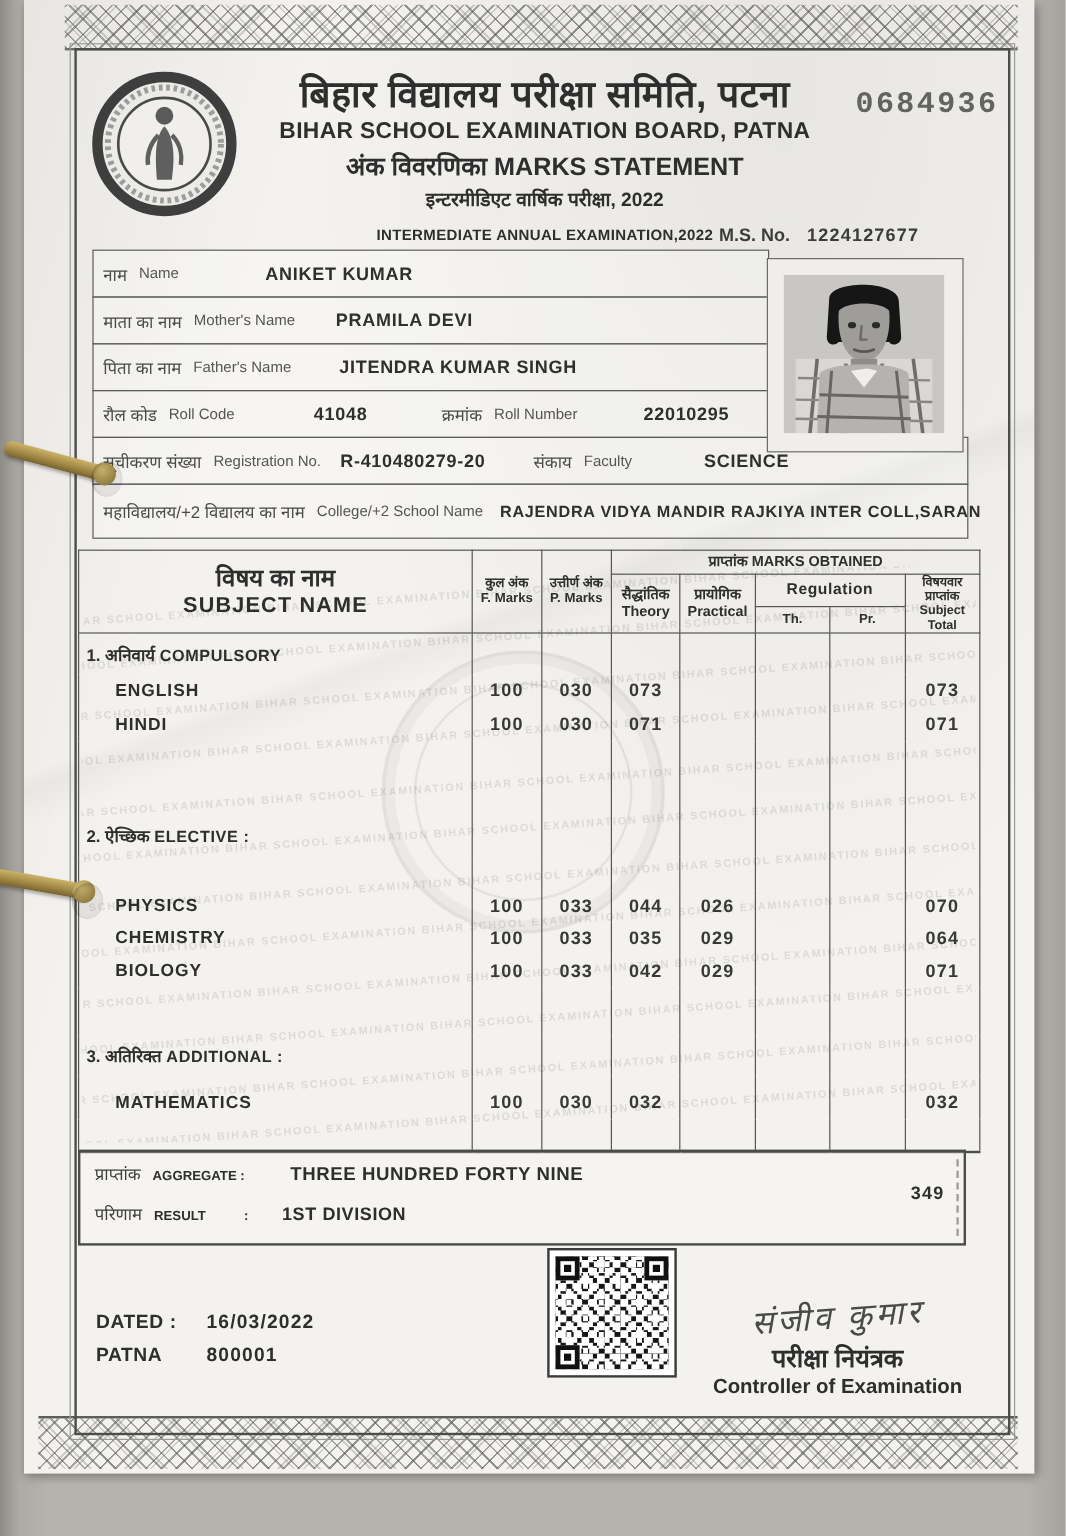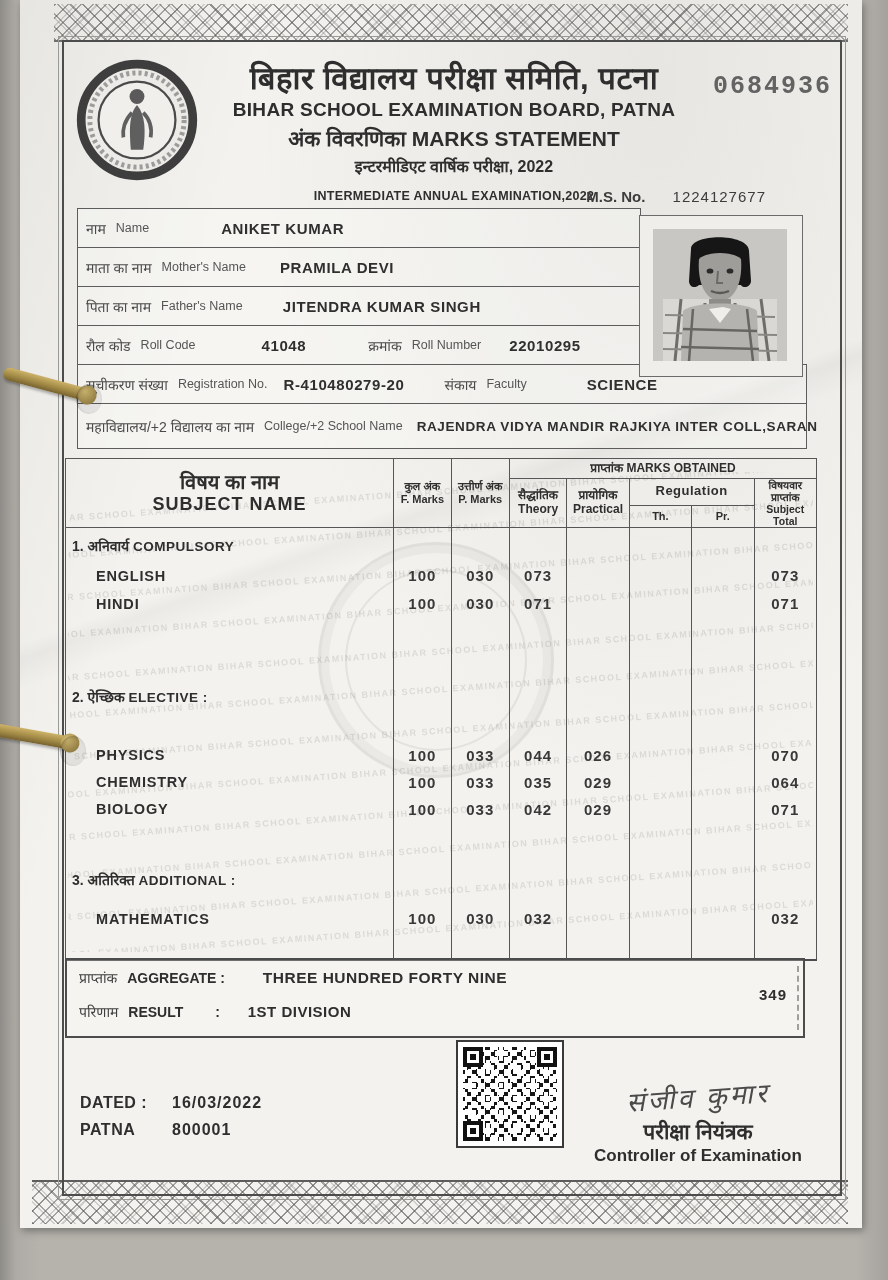--- a/index.html
+++ b/index.html
@@ -34,21 +34,21 @@
   .emblem{position:absolute;left:10px;top:16px;width:126px;height:124px;}
   .titles{position:absolute;left:130px;top:14px;width:520px;text-align:center;white-space:nowrap;}
   .t-hi{font-size:31px;font-weight:700;letter-spacing:.5px;}
   .t-en{font-size:19px;font-weight:700;margin-top:1px;letter-spacing:.3px;}
   .t-sub{font-size:21px;font-weight:700;margin-top:3px;}
   .t-ex-hi{font-size:16px;font-weight:700;margin-top:3px;}
   .t-ex-en{font-size:12.5px;font-weight:700;margin-top:12px;letter-spacing:.3px;}
   .serial{position:absolute;right:8px;top:30px;font-family:"Liberation Mono","DejaVu Sans Mono",monospace;
     font-size:25px;font-weight:700;color:#636363;letter-spacing:2px;}
   .msno{position:absolute;right:74px;top:146px;font-size:15px;font-weight:600;color:#3c3c3c;white-space:nowrap;}
-  .msno .v{margin-left:23px;font-weight:400;letter-spacing:1px;}
+  .msno .v{margin-left:10px;font-weight:700;letter-spacing:1px;}
   
   .info{position:absolute;left:13px;top:167px;width:730px;}
   .irow{position:relative;border:1px solid #5c5c5c;margin-top:-1px;height:38px;display:flex;align-items:center;
     background:rgba(255,255,255,.25);white-space:nowrap;}
   .irow.narrow{width:562px;}
   .lhi{font-size:14px;color:#4a4a4a;margin-left:8px;}
   .len{font-size:12.5px;color:#555;margin-left:10px;}
   .val{font-size:15px;font-weight:700;color:#2f2f2f;letter-spacing:.6px;}
   .photo-box{position:absolute;right:4px;top:6px;width:162px;height:160px;border:1px solid #6b6b6b;background:#efeeea;}
   .photo-box svg{position:absolute;left:13px;top:13px;}
@@ -63,21 +63,21 @@
   .h-reg{font-size:13px;letter-spacing:.5px;}
   .h-tot{font-size:10.5px;font-weight:700;}
   .sec-cell{font-size:14px;font-weight:700;padding-left:6px !important;white-space:nowrap;}
   .sec-cell .en{font-size:13.5px;letter-spacing:.5px;}
   .subj{font-size:14.5px;font-weight:700;letter-spacing:.8px;padding-left:30px !important;}
   .num{font-size:15px;font-weight:600;text-align:center;letter-spacing:1px;color:#383838;}
   
   .aggbox{position:absolute;left:1px;top:916px;width:736px;height:76px;border:2px solid #4c4c4c;background:rgba(255,255,255,.2);}
   .aggline{position:absolute;left:12px;white-space:nowrap;font-size:14px;}
   .aggline .hi{color:#3e3e3e;}
-  .aggline .bold{font-weight:700;font-size:14px;margin-left:6px;margin-top:33px;}
+  .aggline .bold{font-weight:700;font-size:11px;margin-left:6px;margin-top:33px;}
   .aggline .words{font-weight:700;font-size:15.5px;letter-spacing:.5px;margin-left:34px;}
   .agg-val{position:absolute;right:16px;top:26px;font-size:15px;font-weight:700;letter-spacing:1px;}
   .agg-dash{position:absolute;right:4px;top:6px;bottom:6px;border-right:2px dashed rgba(90,90,90,.55);}
   
   .dated{position:absolute;left:16px;top:1052px;font-size:16px;font-weight:700;letter-spacing:.5px;}
   .dated .row{display:flex;margin-bottom:9px;}
   .dated .lab{width:92px;}
   .dated .dv{letter-spacing:1px;}
   .qr{position:absolute;left:392px;top:998px;width:108px;height:108px;border:2px solid #3a3a3a;background:#fff;padding:5px;box-sizing:border-box;}
   .qr-inner{position:relative;width:100%;height:100%;
@@ -158,21 +158,21 @@
         <span class="lhi">पिता का नाम</span>
         <span class="len">Father's Name</span>
         <span class="val" style="margin-left:40px">JITENDRA KUMAR SINGH</span>
       </div>
       <div class="irow narrow">
         <span class="lhi">रौल कोड</span>
         <span class="len">Roll Code</span>
         <span class="val" style="margin-left:66px">41048</span>
         <span class="lhi" style="margin-left:62px">क्रमांक</span>
         <span class="len">Roll Number</span>
-        <span class="val" style="margin-left:28px">22010295</span>
+        <span class="val" style="margin-left:55px">22010295</span>
       </div>
       <div class="irow">
         <span class="lhi">सूचीकरण संख्या</span>
         <span class="len">Registration No.</span>
         <span class="val" style="margin-left:16px">R-410480279-20</span>
         <span class="lhi" style="margin-left:40px">संकाय</span>
         <span class="len">Faculty</span>
         <span class="val" style="margin-left:60px">SCIENCE</span>
       </div>
       <div class="irow" style="height:44px">

